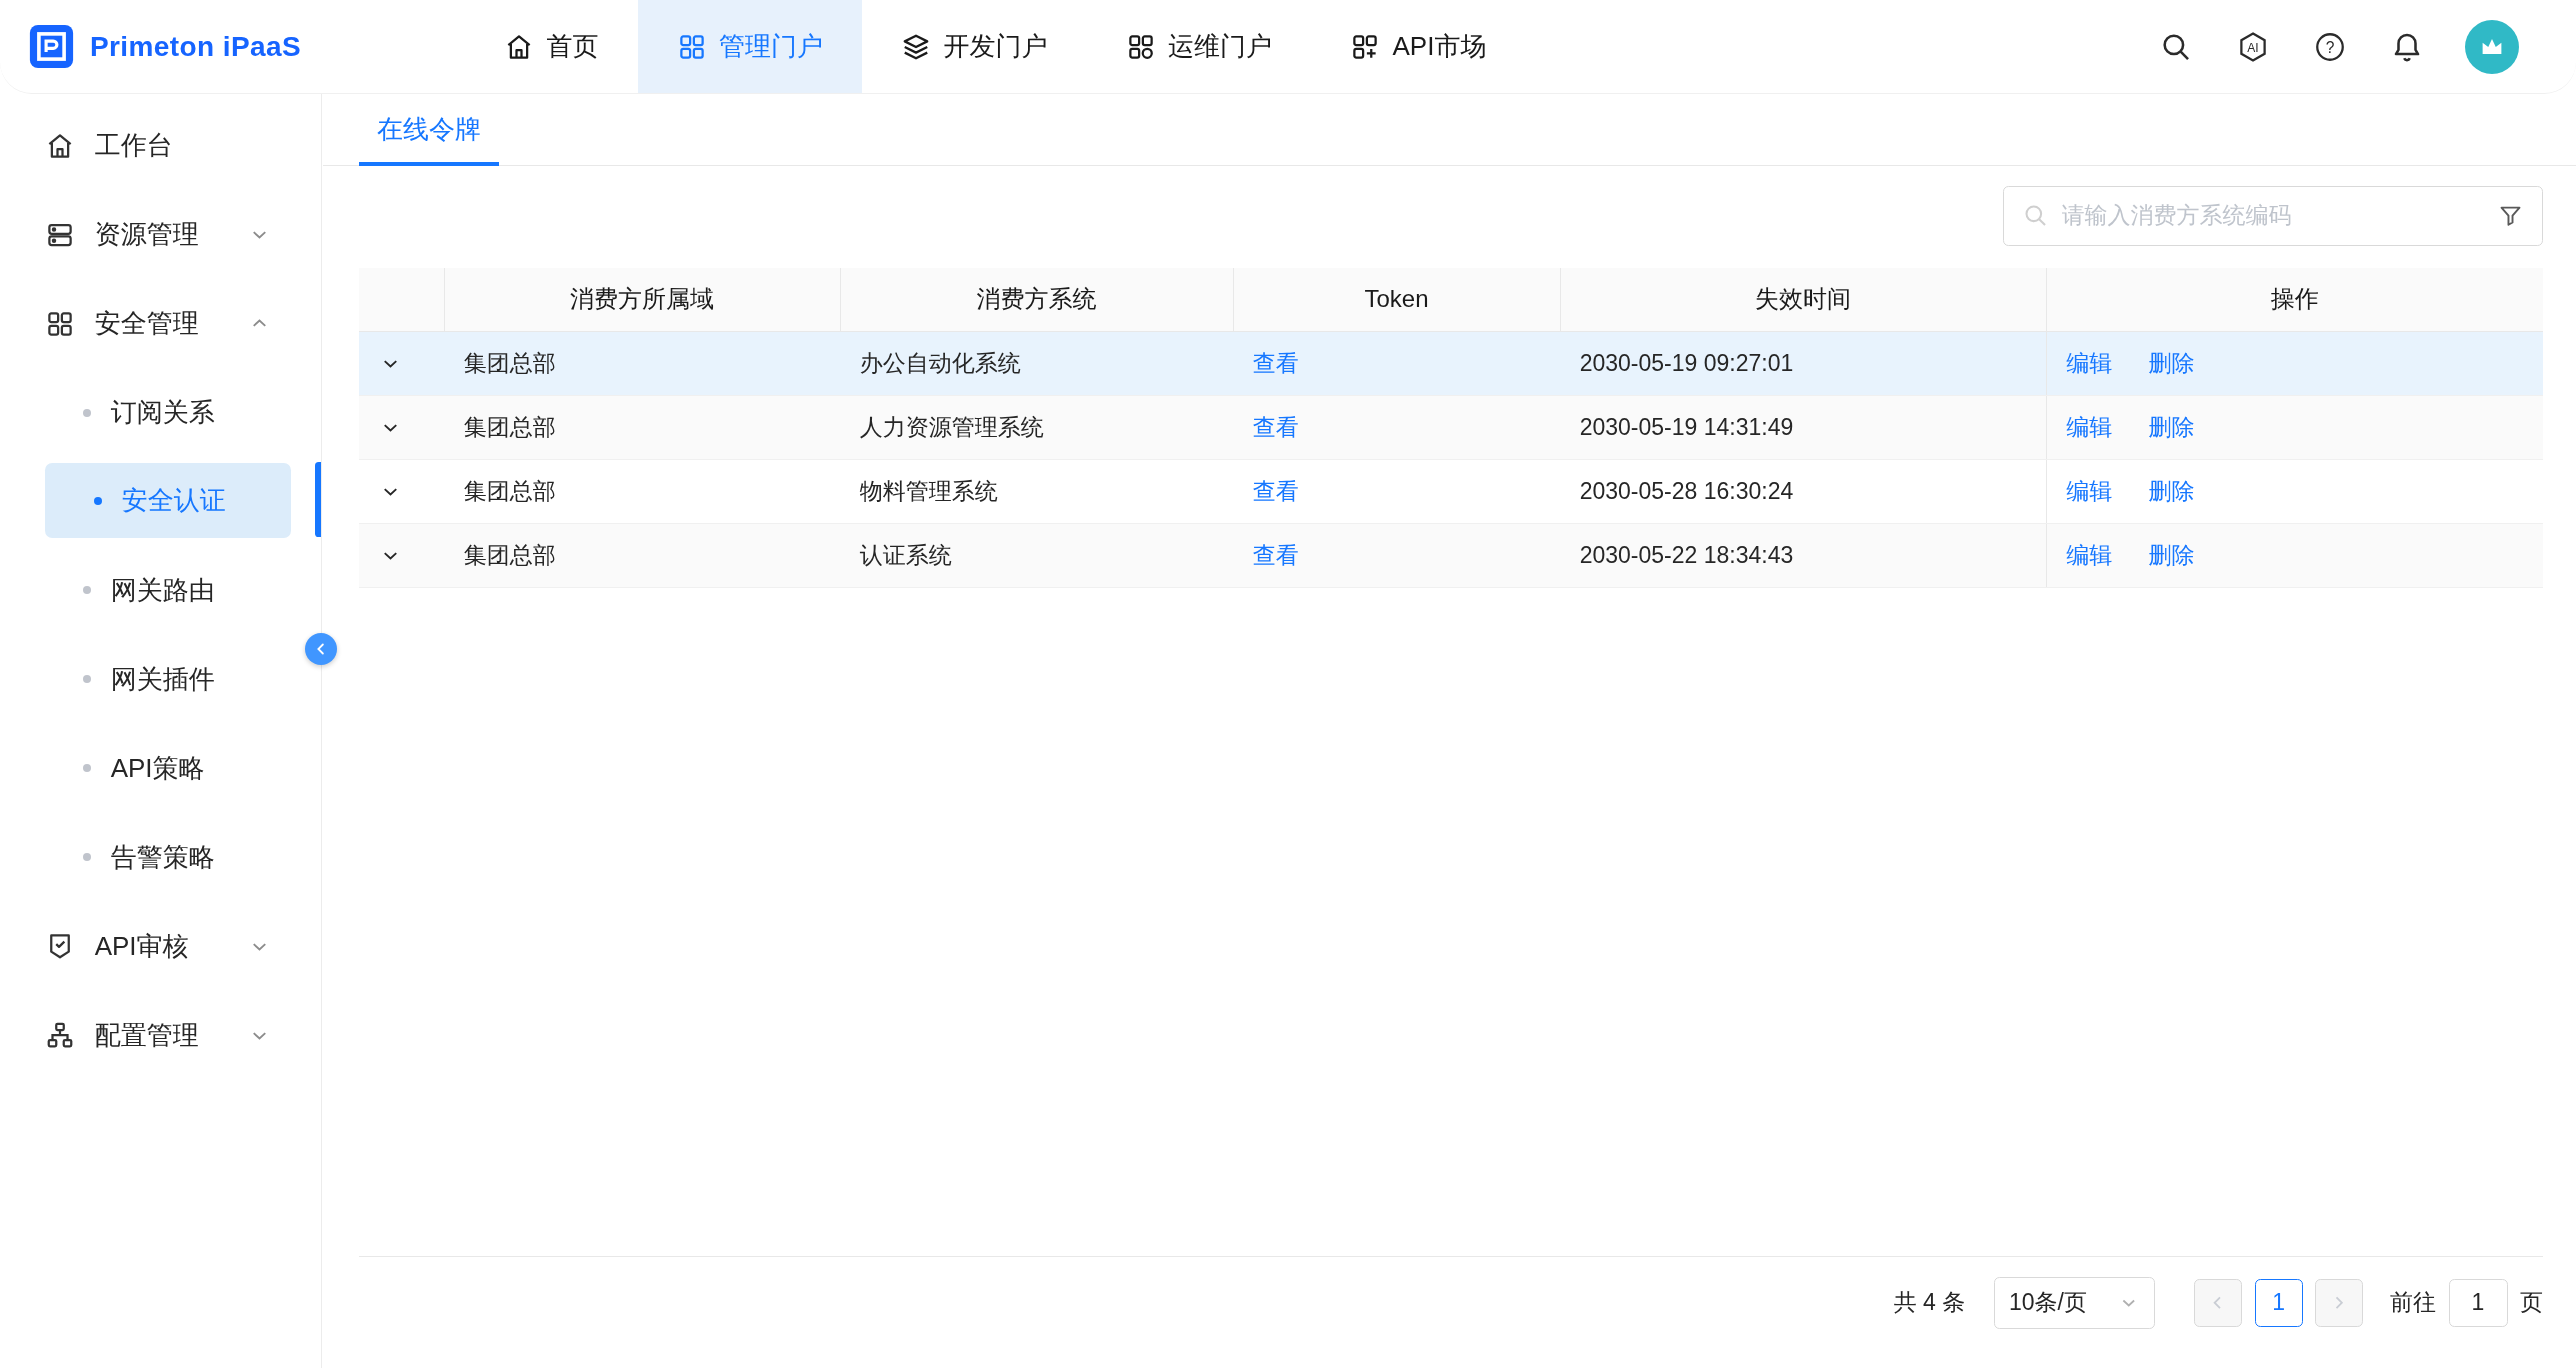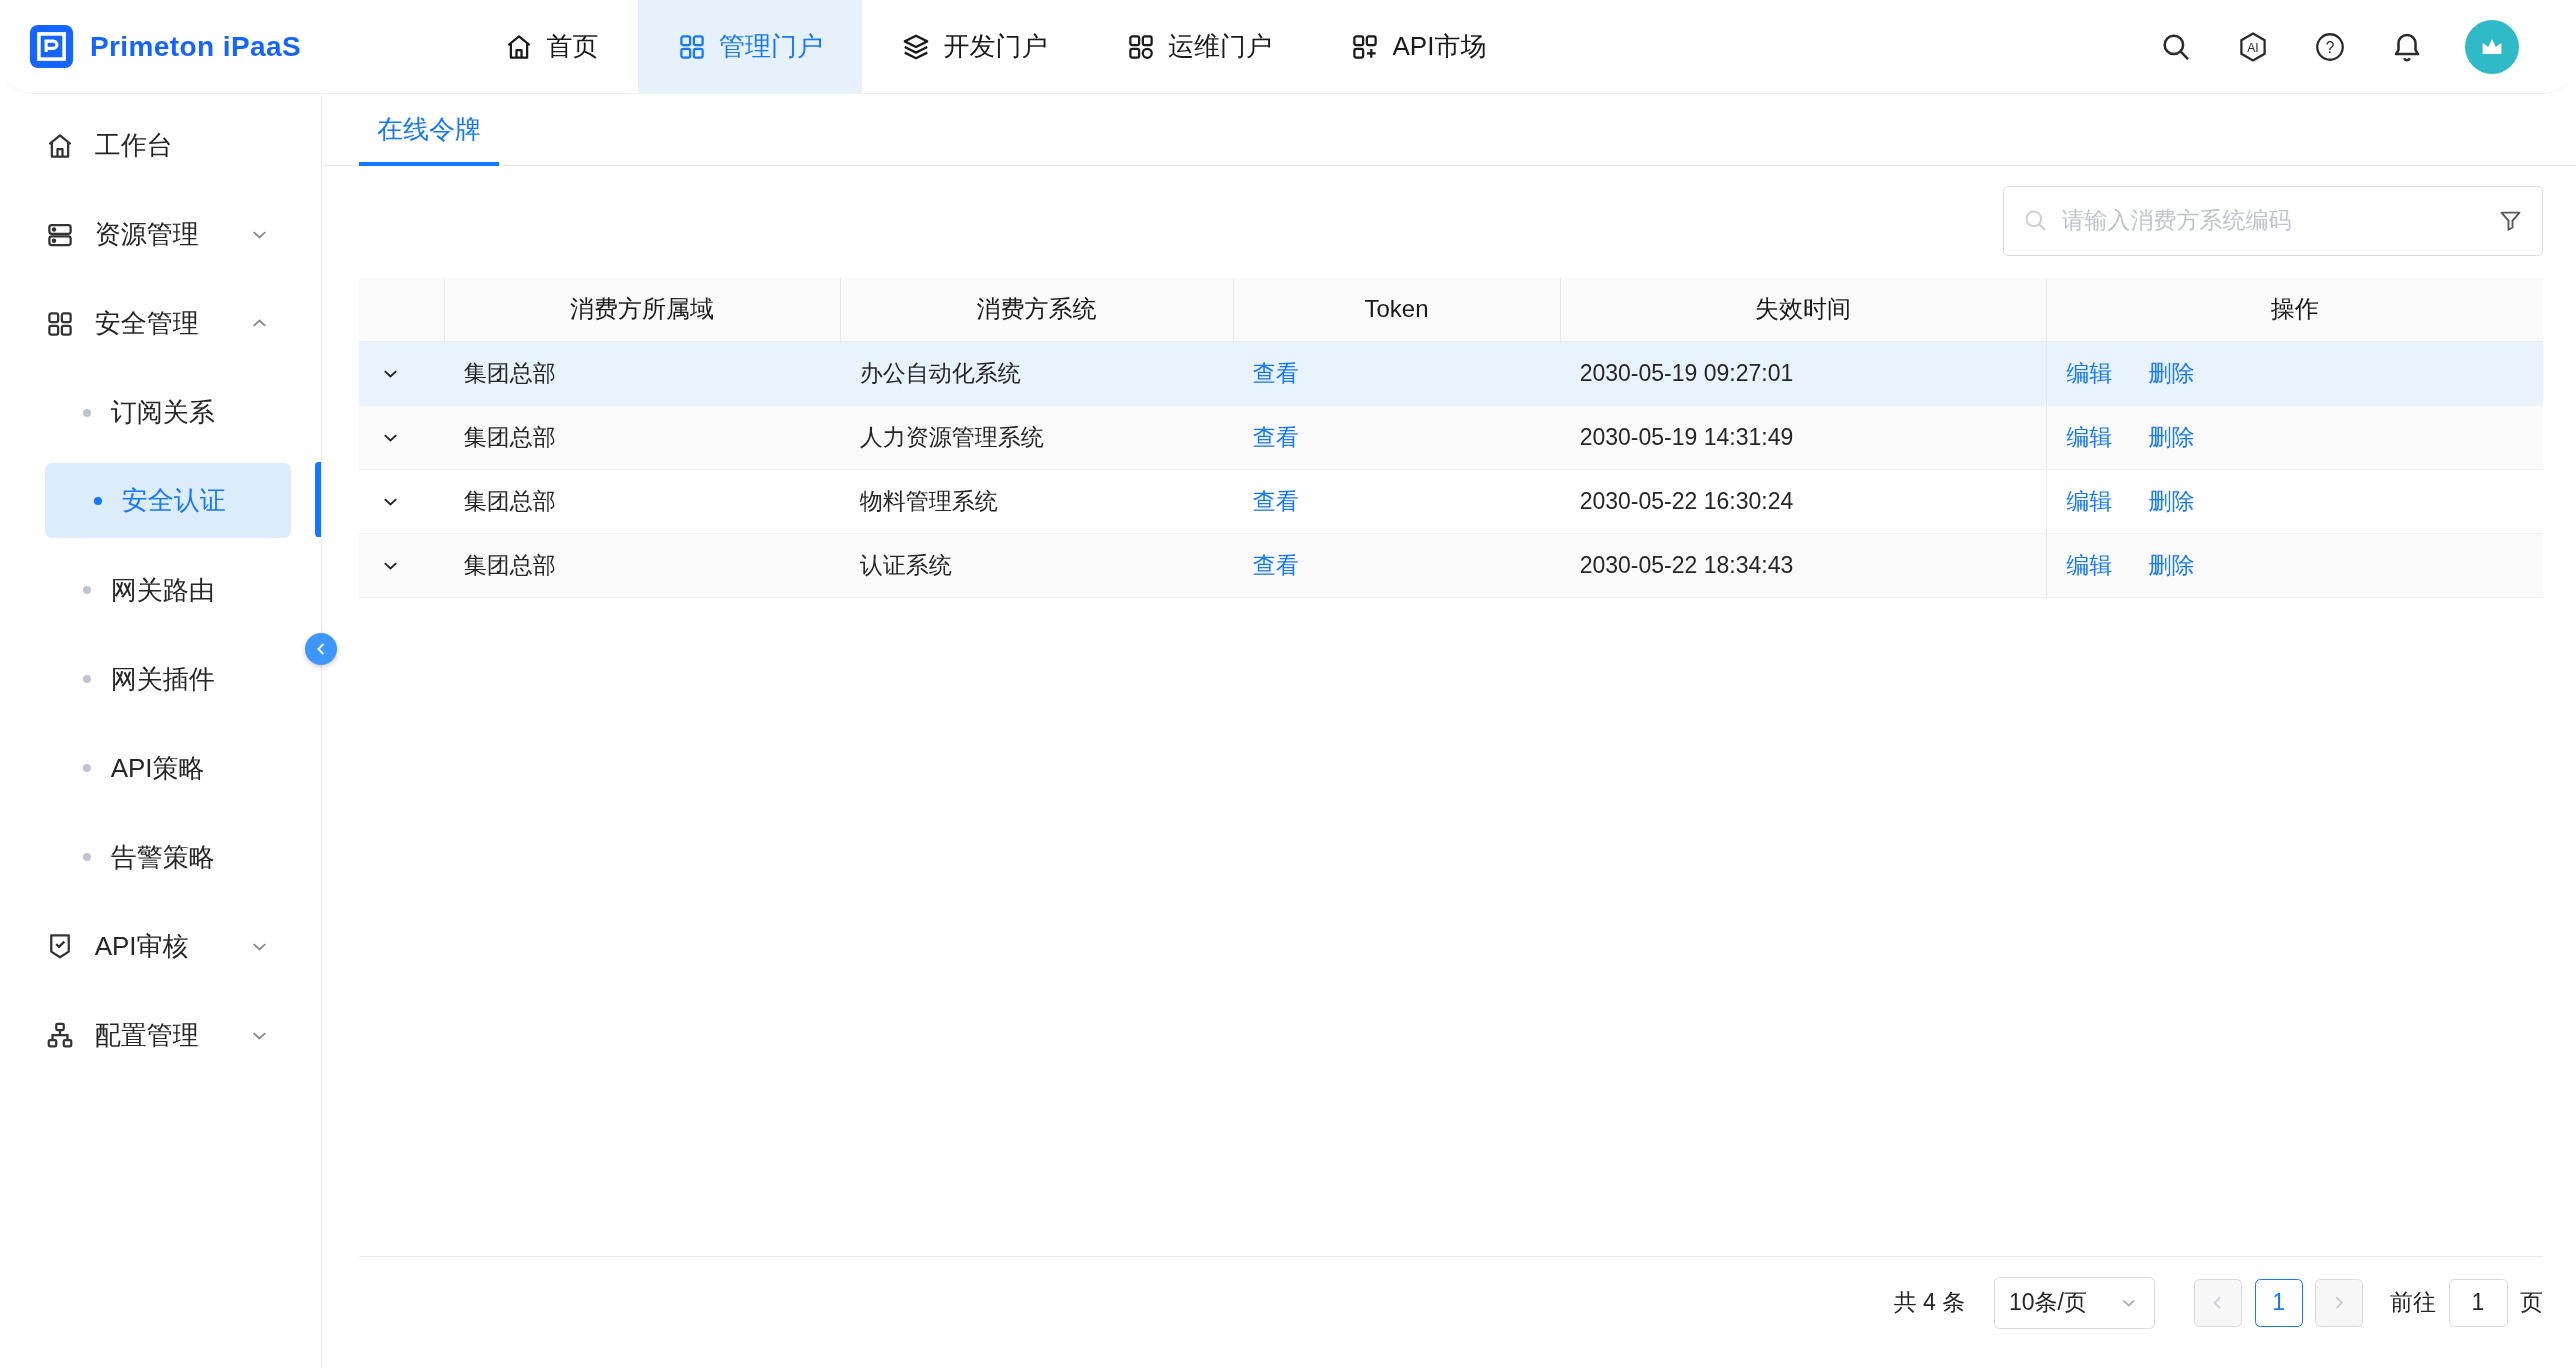--- a/index.html
+++ b/index.html
@@ -50,21 +50,21 @@
   
   .content { position:absolute; top:94px; left:323px; right:0; bottom:0; background:#fff; }
   .tabbar { height:72px; border-bottom:0.9px solid #e8e8e8; display:flex; align-items:stretch;
     padding-left:36px; }
   .tab { display:flex; align-items:center; padding:0 18px; font-size:26px; color:#1677ff;
     position:relative; cursor:pointer; }
   .tab.active::after { content:""; position:absolute; left:0; right:0; bottom:-0.9px; height:3.6px;
     background:#1677ff; }
 
   .toolbar { margin:19.7px 33px 0 36px; display:flex; justify-content:flex-end; }
-  .search-box { width:540px; height:70px; border:0.9px solid #d9d9d9; border-radius:5.4px;
+  .search-box { width:540px; height:60px; border:0.9px solid #d9d9d9; border-radius:5.4px;
     display:flex; align-items:center; padding:0 18px; background:#fff; }
   .search-box .mag { width:27px; height:27px; color:#cfcfcf; margin-right:12.5px; flex:0 0 auto; }
   .search-box input { flex:1; border:none; outline:none; font-size:23px; color:#262626;
     font-family:"Liberation Sans", sans-serif; background:transparent; }
   .search-box input::placeholder { color:#bfc4cc; }
   .search-box .funnel { width:27px; height:27px; color:#595959; margin-left:12.5px; flex:0 0 auto; cursor:pointer; }
 
   table.grid { margin:22.4px 33px 0 36px; width:2184px; border-collapse:collapse; table-layout:fixed; }
   table.grid th { height:63px; background:#fafafa; font-size:24px; font-weight:normal;
     color:#1a1a1a; text-align:center; padding:0 19.7px; border-bottom:0.9px solid #e8e8e8;
@@ -394,21 +394,21 @@
       </tr>
       <tr class="data">
         <td class="expand-cell">
           <svg viewBox="0 0 24 24" fill="none" stroke="currentColor" stroke-width="2">
               <path d="M6 9.5 L12 15 L18 9.5"></path>
             </svg>
         </td>
         <td>集团总部</td>
         <td>物料管理系统</td>
         <td><a class="lnk">查看</a></td>
-        <td>2030-05-22 16:30:24</td>
+        <td>2030-05-28 16:30:24</td>
         <td class="ops-cell">
           <a class="lnk">编辑</a>
           <a class="lnk">删除</a>
         </td>
       </tr>
       <tr class="data">
         <td class="expand-cell">
           <svg viewBox="0 0 24 24" fill="none" stroke="currentColor" stroke-width="2">
               <path d="M6 9.5 L12 15 L18 9.5"></path>
             </svg>

